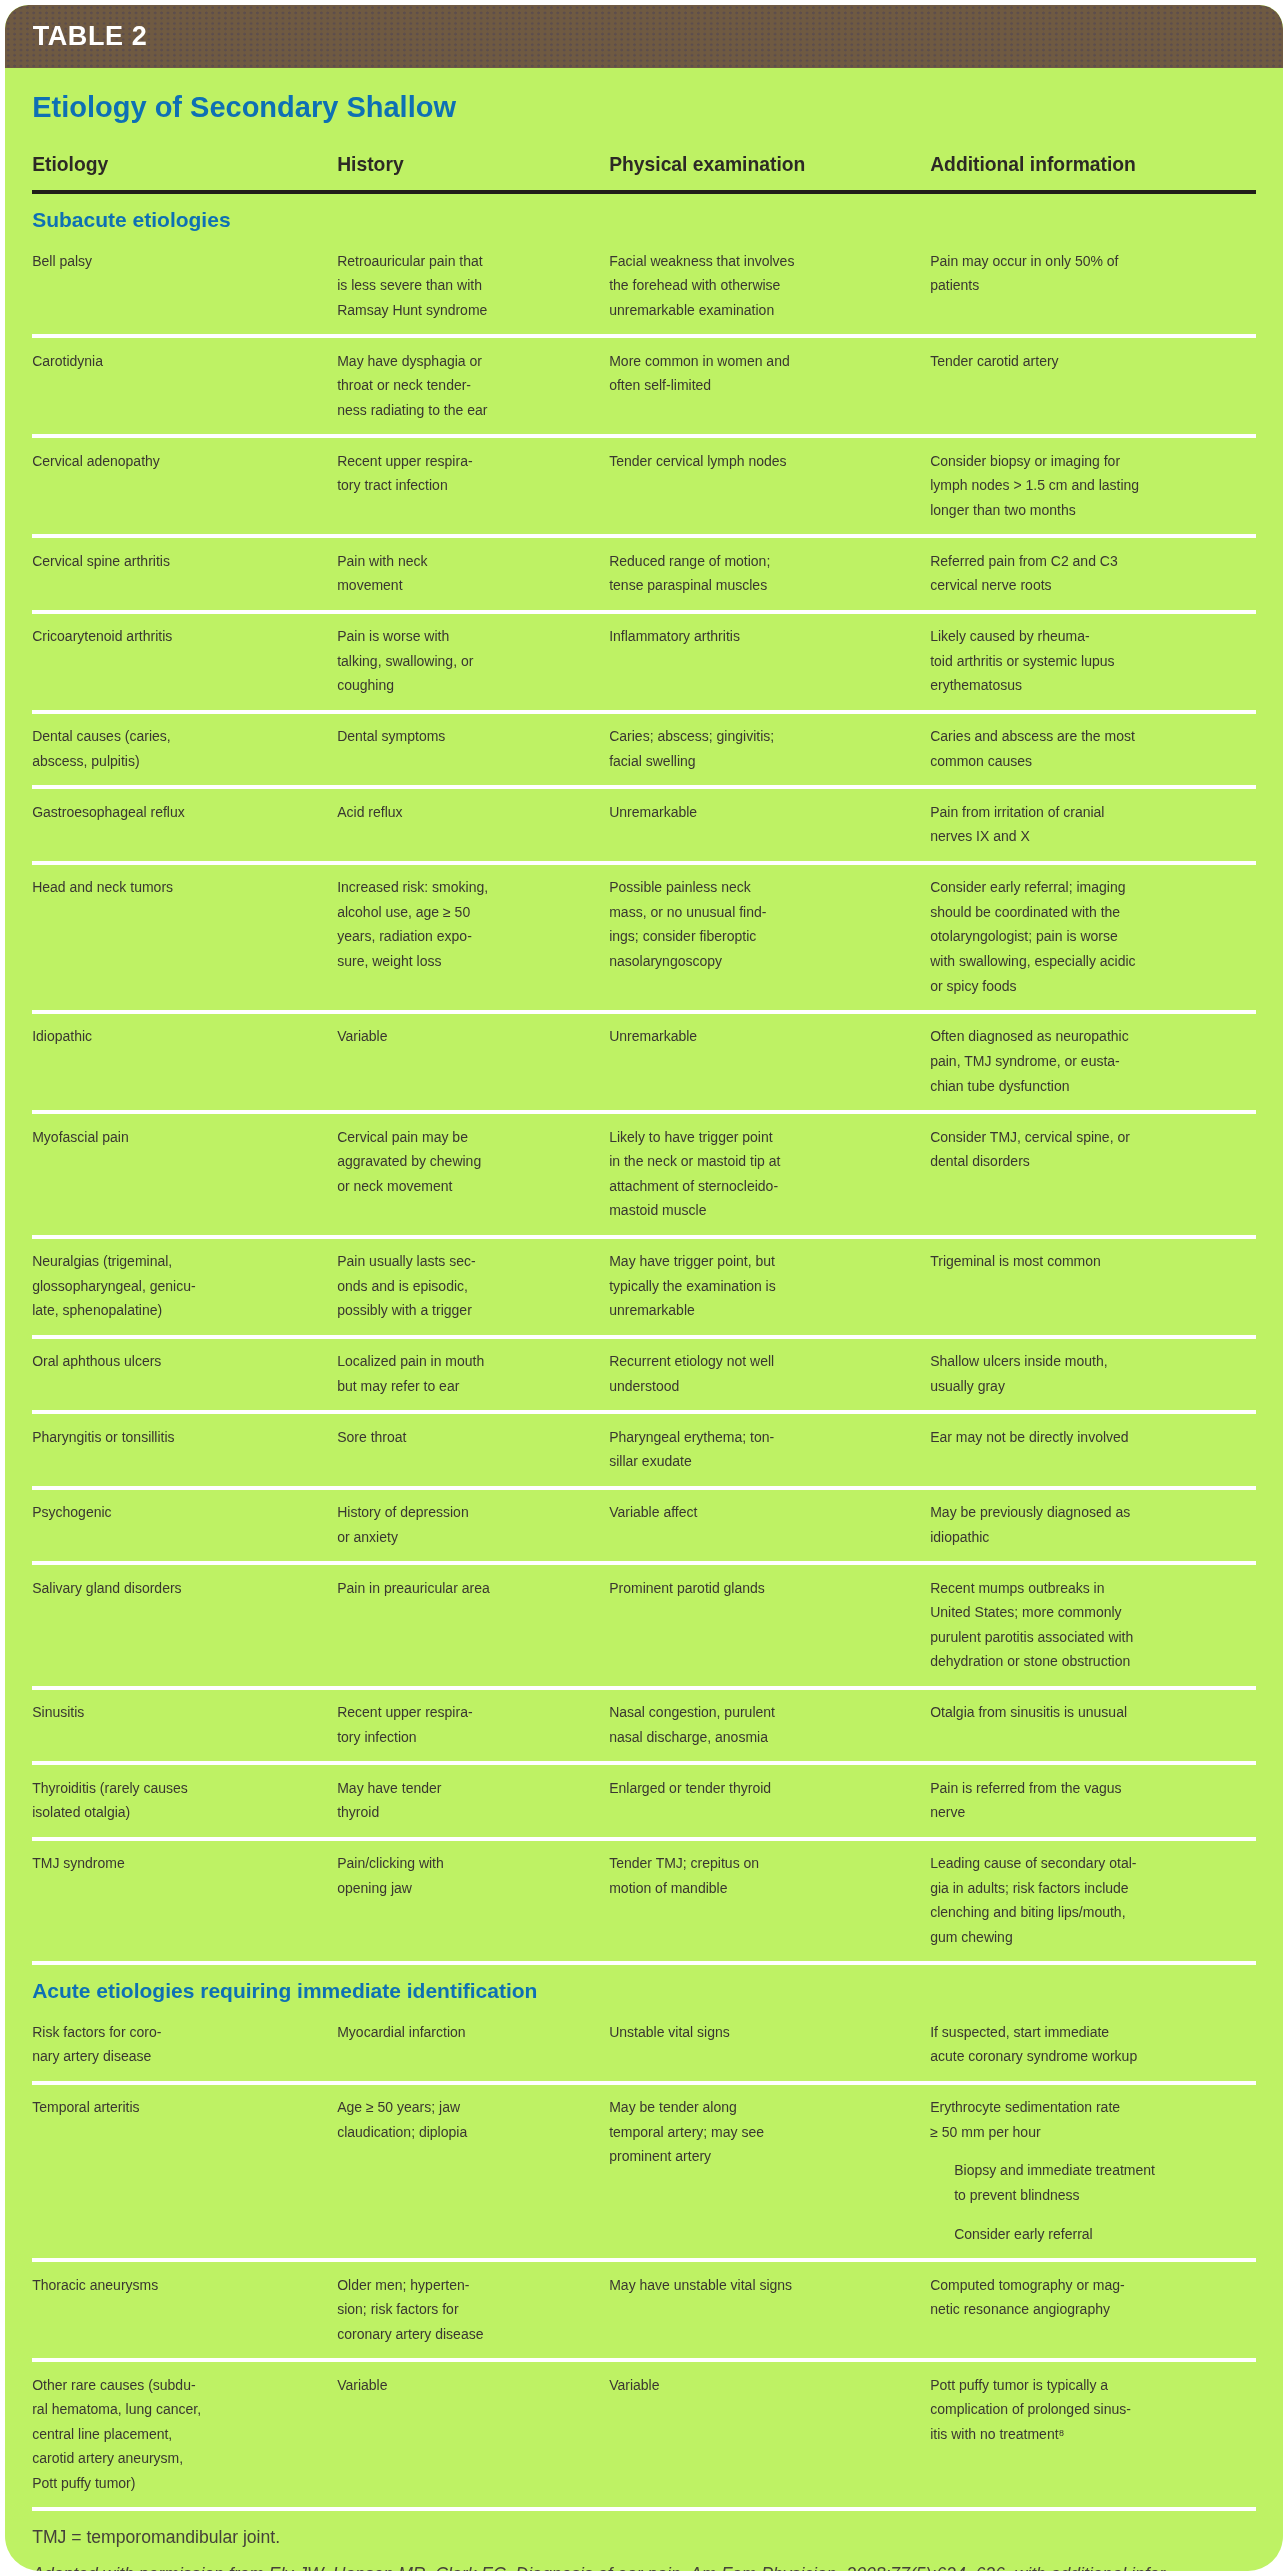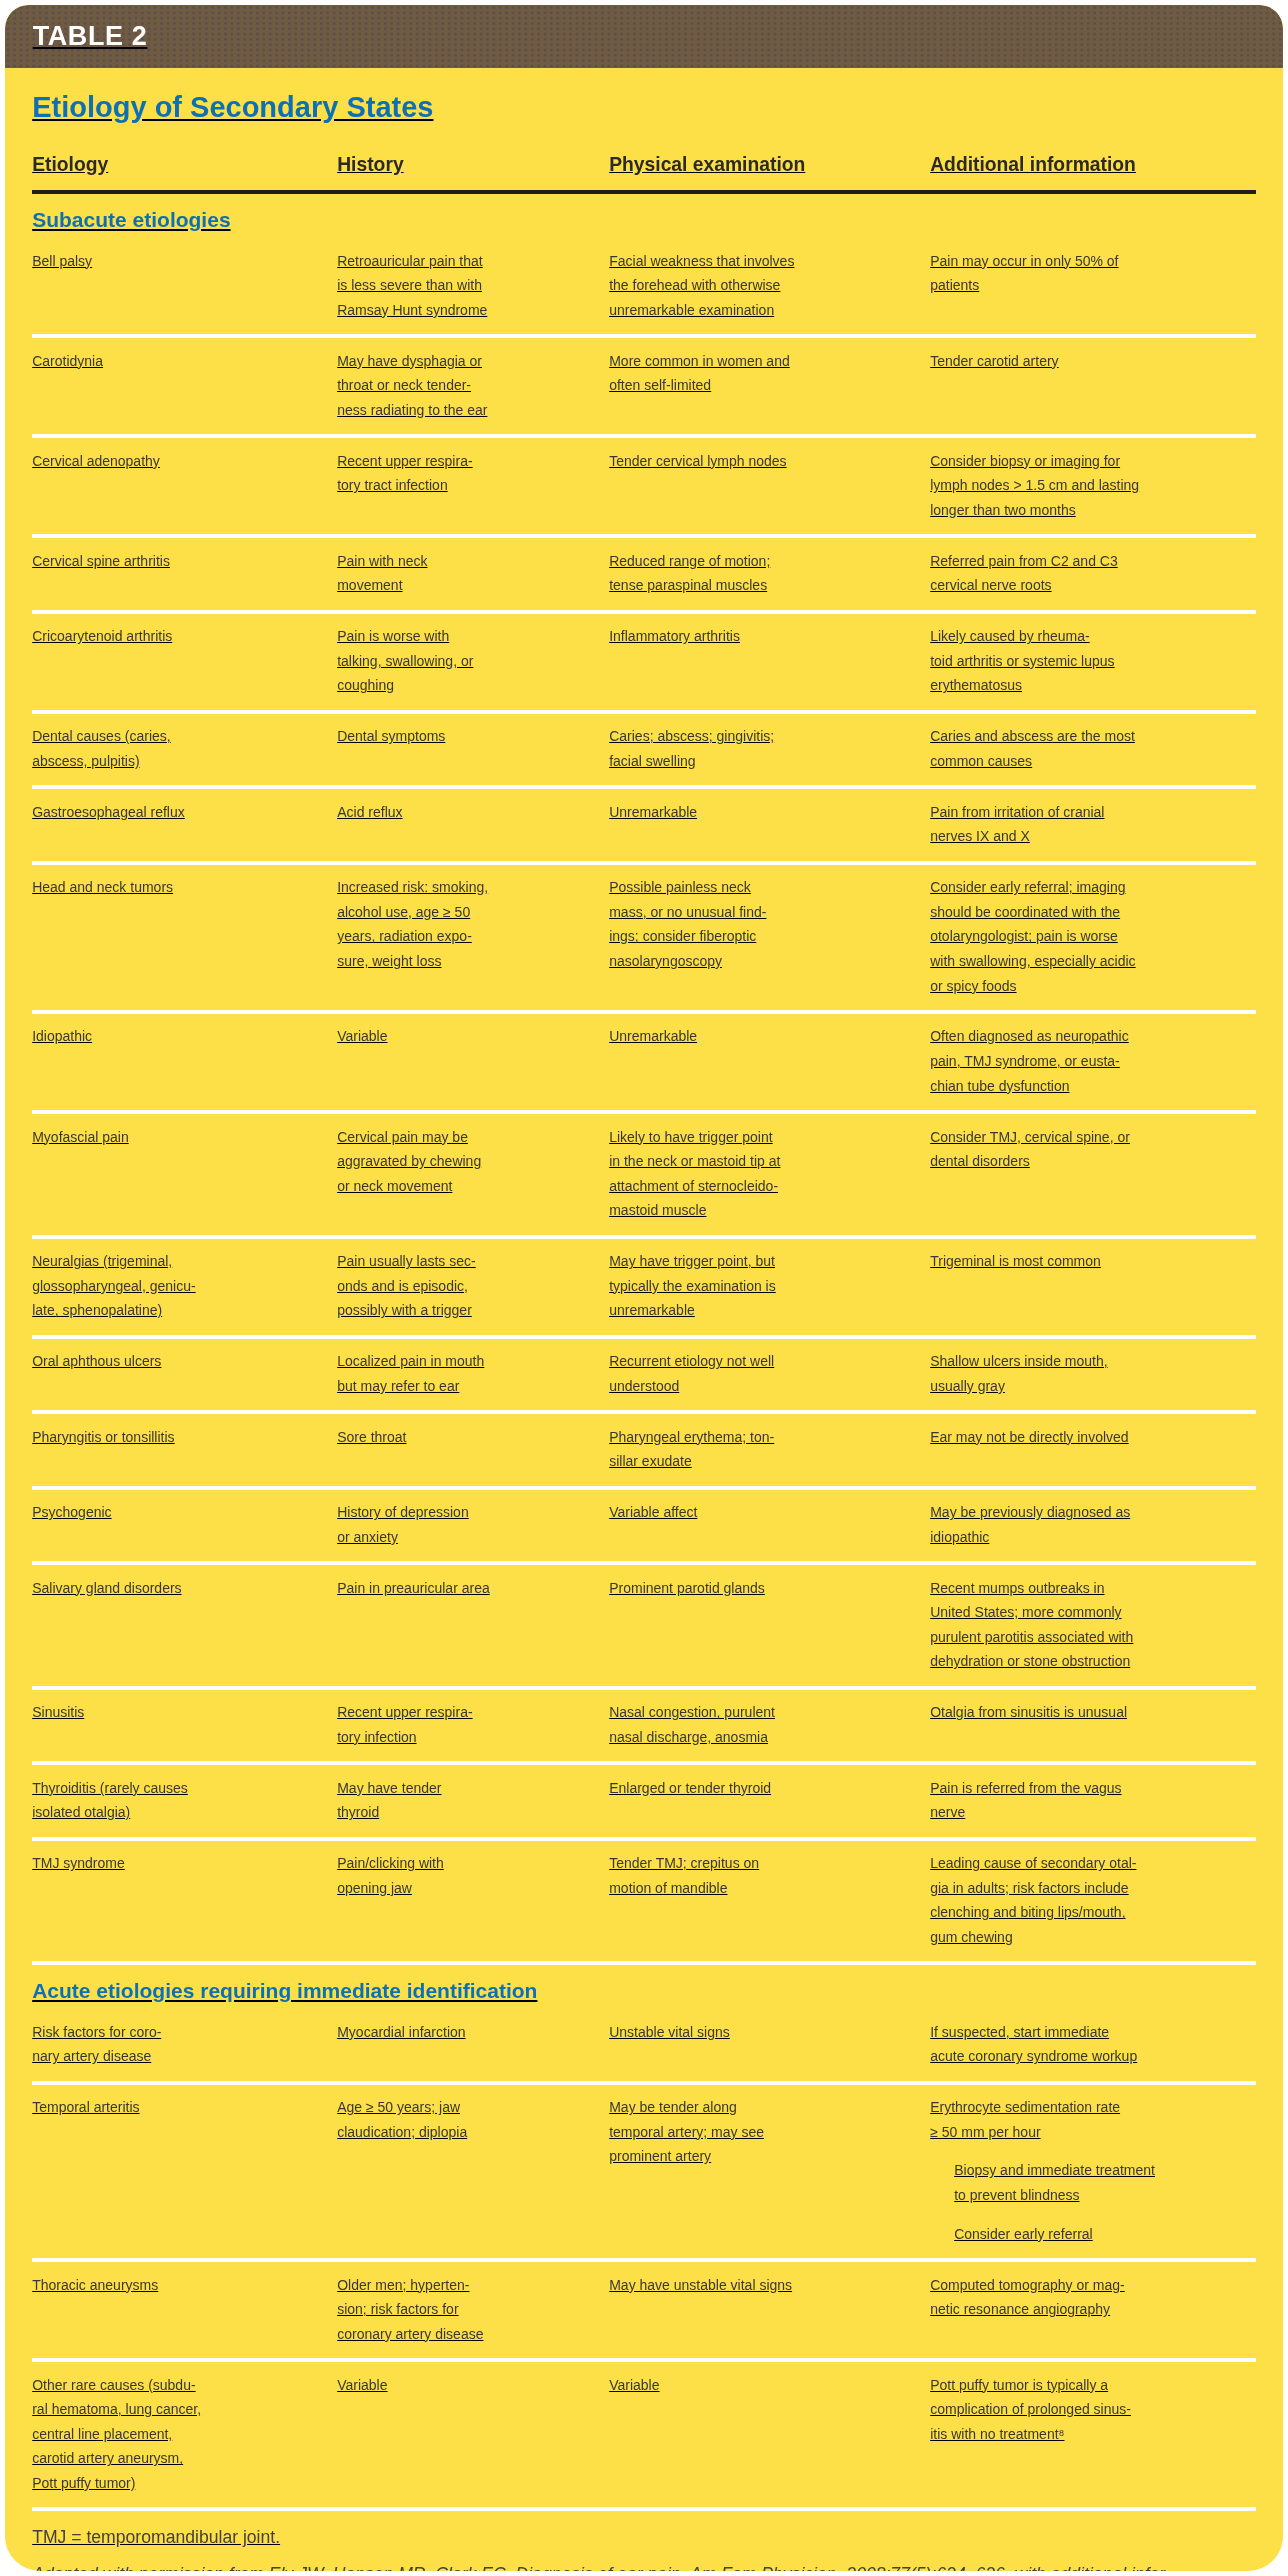--- a/index.html
+++ b/index.html
@@ -6,24 +6,23 @@
   html,body { background:#ffffff; }
   .page {
     position:relative;
     width:1288px; height:2576px;
     background:#ffffff;
     font-family:"Liberation Sans", sans-serif;
   }
   .card {
     position:absolute;
     left:4.7px; top:4.7px; right:4.7px; bottom:5.3px;
-    background:#fde047;
+    background:#bef264;
     border-radius:23.4px 23.4px 35px 35px;
     overflow:hidden;
-    text-decoration:underline;
   }
   .band {
     height:63px;
     background-color:#6f5a42;
     background-image:radial-gradient(circle, rgba(70,62,88,.45) 1.2px, rgba(0,0,0,0) 1.5px);
     background-size:6.4px 5.3px;
     border-radius:23.4px 23.4px 0 0;
     display:flex; align-items:center;
     padding-left:28px;
   }
@@ -103,21 +102,21 @@
 
 <div class="page">
   <div class="card">
 
     <div class="band">
       <span class="band-label">TABLE 2</span>
     </div>
 
     <div class="body">
 
-      <div class="title">Etiology of Secondary States</div>
+      <div class="title">Etiology of Secondary Shallow</div>
 
       <div class="grid colhead">
         <div>Etiology</div>
         <div>History</div>
         <div>Physical examination</div>
         <div>Additional information</div>
       </div>
 
       <div class="head-rule"></div>
 

